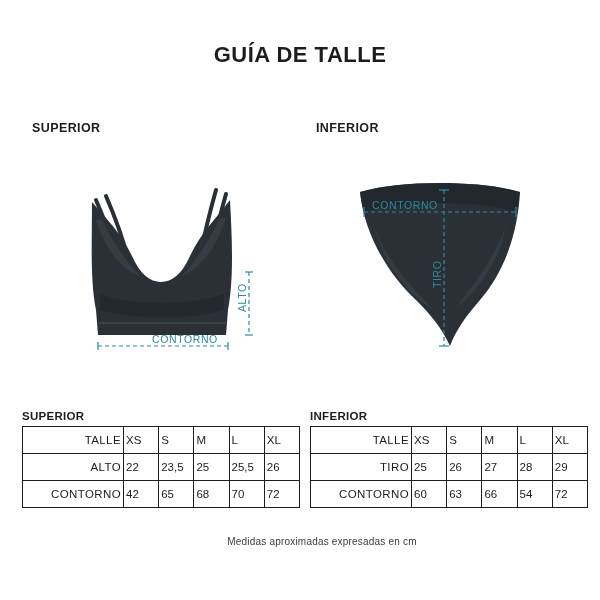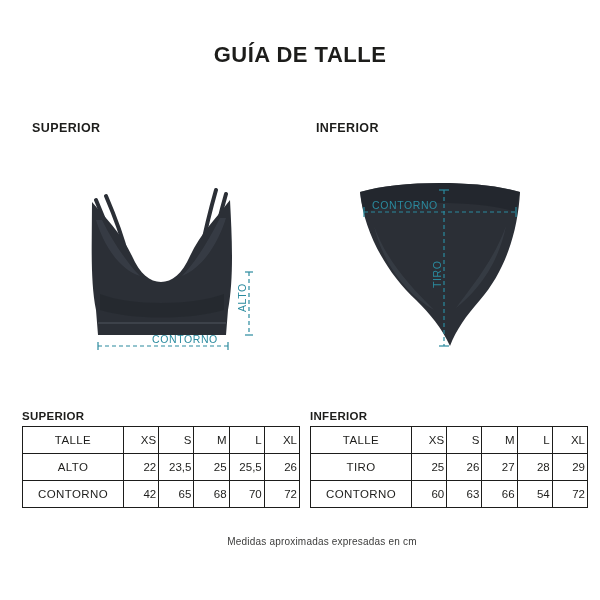--- a/index.html
+++ b/index.html
@@ -68,27 +68,27 @@
 
   table.size-table {
     border-collapse: collapse;
     width: 100%;
     table-layout: fixed;
   }
   table.size-table td {
     border: 1px solid #1d1d1b;
     height: 26px;
     font-size: 11.5px;
+    text-align: left;
+    padding: 0 2px;
+    color: #1d1d1b;
+    font-family: "Liberation Sans", sans-serif;
+  }
+  table.size-table td.rowhead {
     text-align: right;
-    padding: 0 2px;
-    color: #1d1d1b;
-    font-family: "Liberation Sans", sans-serif;
-  }
-  table.size-table td.rowhead {
-    text-align: center;
     letter-spacing: 0.4px;
     width: 96px;
   }
   table.size-table tr:first-child td {
     font-weight: normal;
   }
 
   .footnote {
     position: absolute;
     top: 536px;

